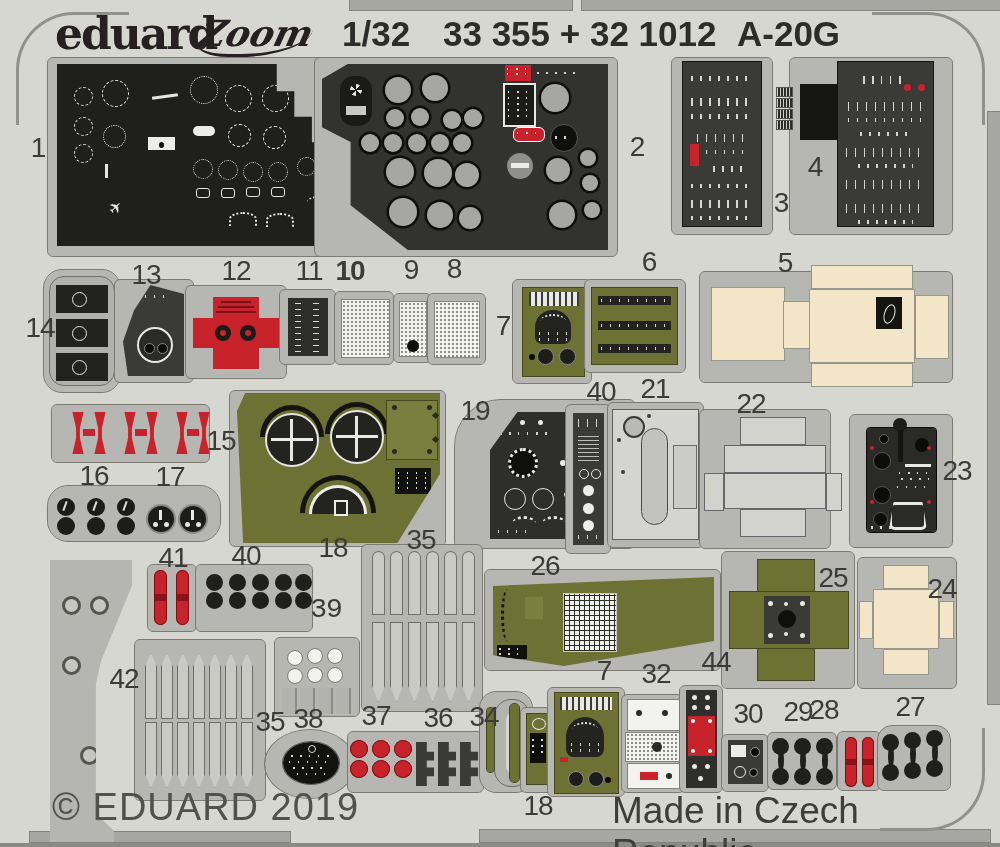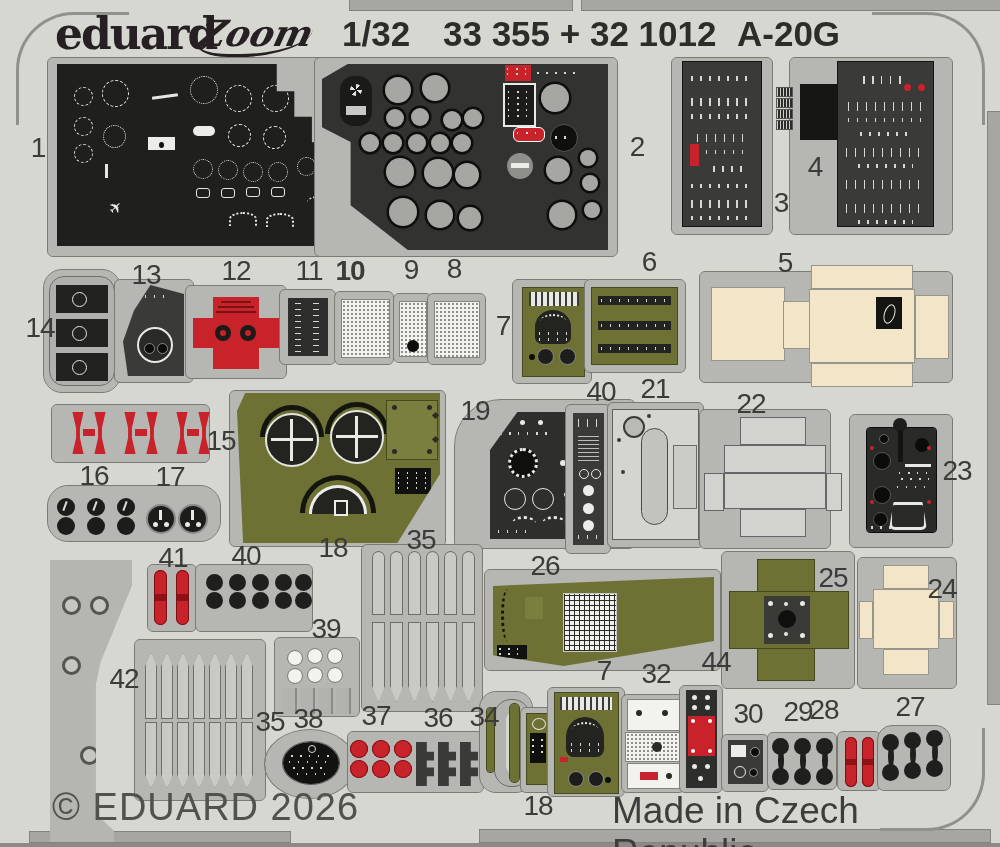--- a/index.html
+++ b/index.html
@@ -608,21 +608,21 @@
 <div class="c bb" style="left:882px;top:734px;width:17px;height:17px"></div>
 <div class="abs bb" style="left:888px;top:744px;width:6px;height:24px"></div>
 <div class="c bb" style="left:882px;top:764px;width:17px;height:17px"></div>
 <div class="c bb" style="left:904px;top:732px;width:17px;height:17px"></div>
 <div class="abs bb" style="left:910px;top:742px;width:6px;height:24px"></div>
 <div class="c bb" style="left:904px;top:762px;width:17px;height:17px"></div>
 <div class="c bb" style="left:926px;top:730px;width:17px;height:17px"></div>
 <div class="abs bb" style="left:932px;top:740px;width:6px;height:24px"></div>
 <div class="c bb" style="left:926px;top:760px;width:17px;height:17px"></div>
 
-<div class="abs" style="left:52px;top:786px;font:38px 'Liberation Sans',sans-serif;color:#51514d;letter-spacing:1px">© EDUARD 2026</div>
+<div class="abs" style="left:52px;top:786px;font:38px 'Liberation Sans',sans-serif;color:#51514d;letter-spacing:1px">© EDUARD 2019</div>
 <div class="abs" style="left:612px;top:790px;font:37px 'Liberation Sans',sans-serif;color:#3d3d3b">Made in Czech Republic</div>
 
 <div class="abs" style="left:0;top:0;width:1000px;height:847px;pointer-events:none">
     <div class="num" style="left: 38px; top: 148px;">1</div>
     <div class="num" style="left: 637px; top: 147px;">2</div>
     <div class="num" style="left: 781px; top: 203px;">3</div>
     <div class="num" style="left: 815px; top: 167px;">4</div>
     <div class="num" style="left: 146px; top: 275px;">13</div>
     <div class="num" style="left: 236px; top: 271px;">12</div>
     <div class="num" style="left: 309px; top: 271px;">11</div>
@@ -641,21 +641,21 @@
     <div class="num" style="left: 957px; top: 471px;">23</div>
     <div class="num" style="left: 94px; top: 476px;">16</div>
     <div class="num" style="left: 170px; top: 477px;">17</div>
     <div class="num" style="left: 333px; top: 548px;">18</div>
     <div class="num" style="left: 421px; top: 540px;">35</div>
     <div class="num" style="left: 545px; top: 566px;">26</div>
     <div class="num" style="left: 833px; top: 578px;">25</div>
     <div class="num" style="left: 942px; top: 589px;">24</div>
     <div class="num" style="left: 173px; top: 558px;">41</div>
     <div class="num" style="left: 246px; top: 556px;">40</div>
-    <div class="num" style="left: 326px; top: 629px;">39</div>
+    <div class="num" style="left: 326px; top: 609px; font-family: Liberation Mono, monospace;">39</div>
     <div class="num" style="left: 124px; top: 679px;">42</div>
     <div class="num" style="left: 270px; top: 722px;">35</div>
     <div class="num" style="left: 308px; top: 719px;">38</div>
     <div class="num" style="left: 376px; top: 716px;">37</div>
     <div class="num" style="left: 438px; top: 718px;">36</div>
     <div class="num" style="left: 484px; top: 717px;">34</div>
     <div class="num" style="left: 604px; top: 671px;">7</div>
     <div class="num" style="left: 656px; top: 674px;">32</div>
     <div class="num" style="left: 716px; top: 662px;">44</div>
     <div class="num" style="left: 748px; top: 714px;">30</div>

